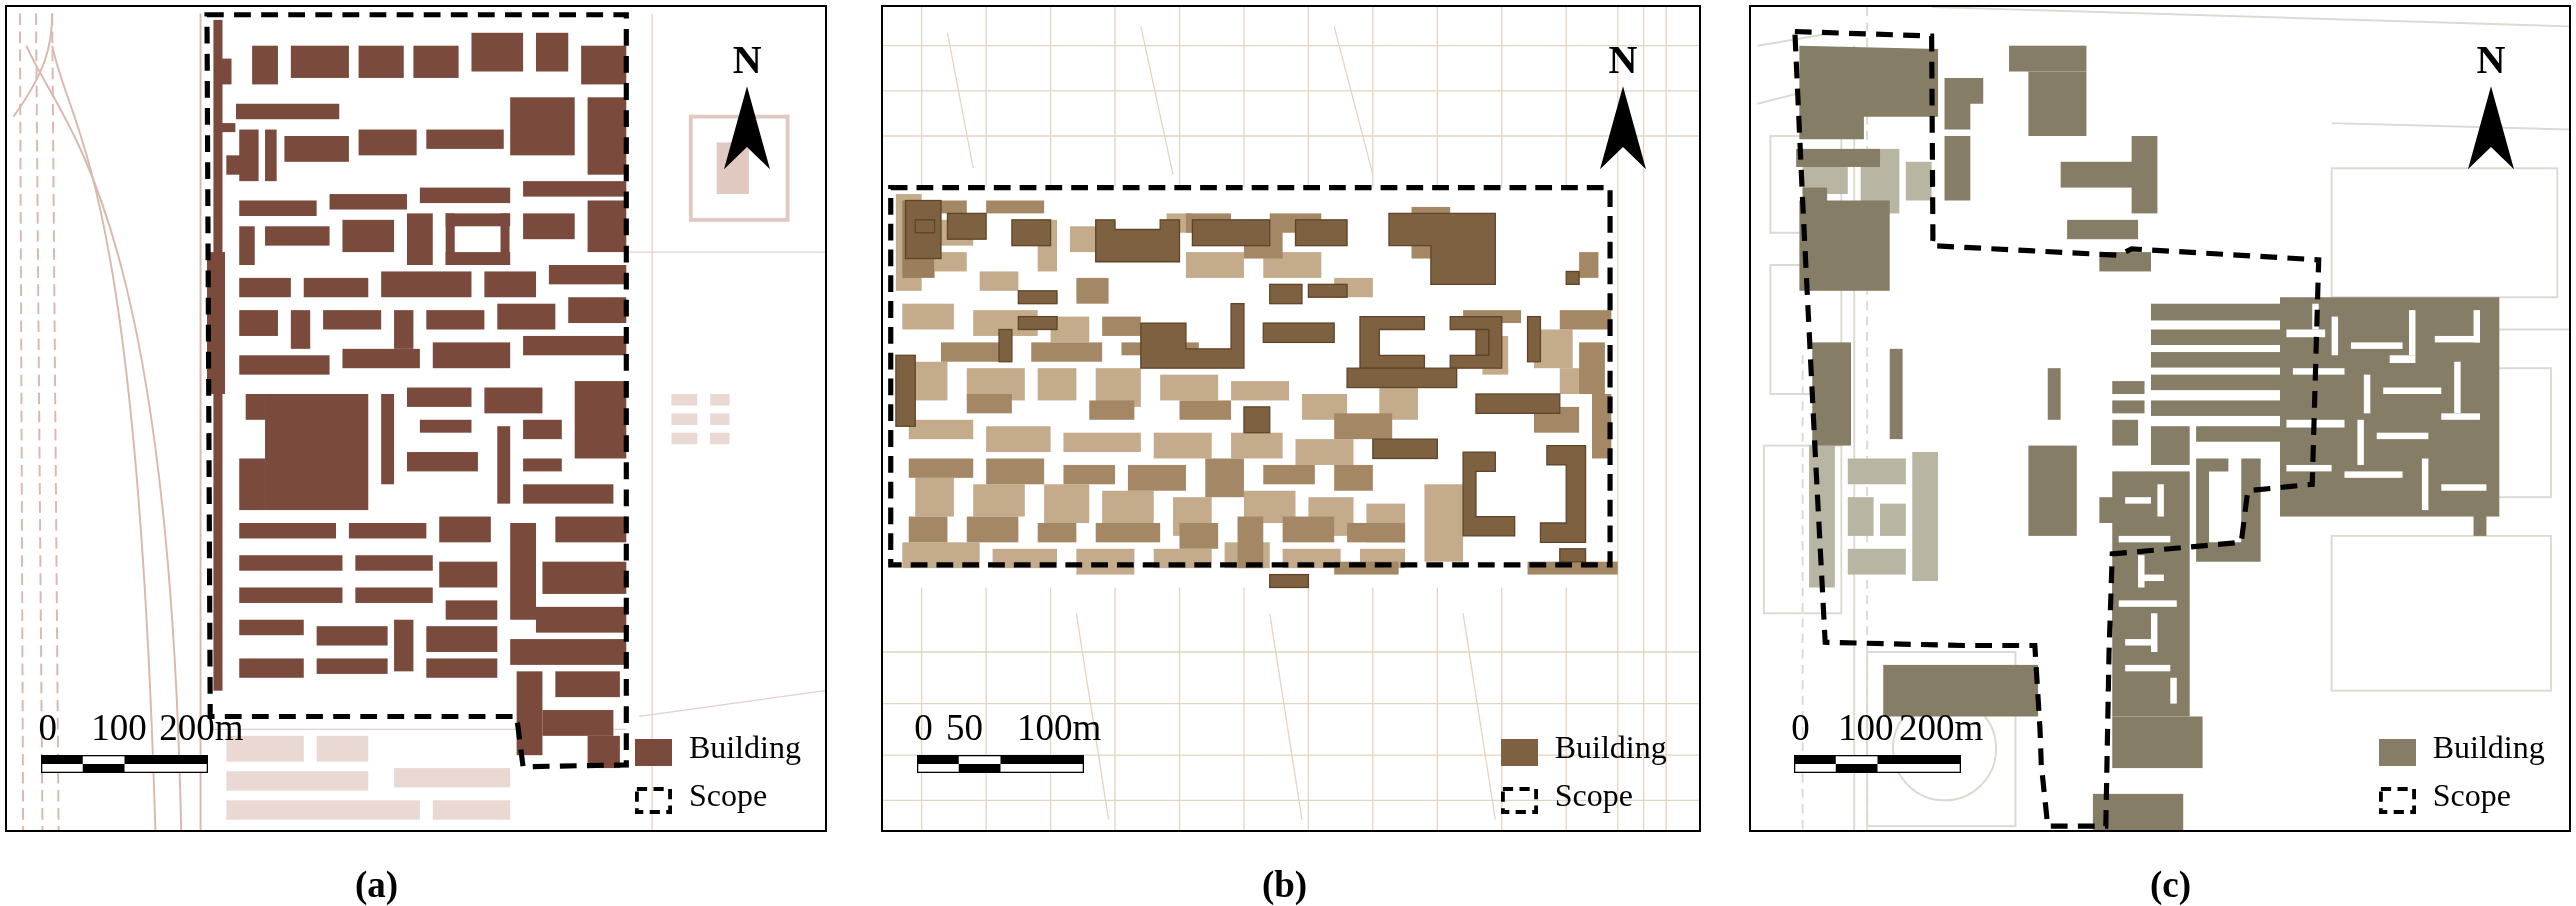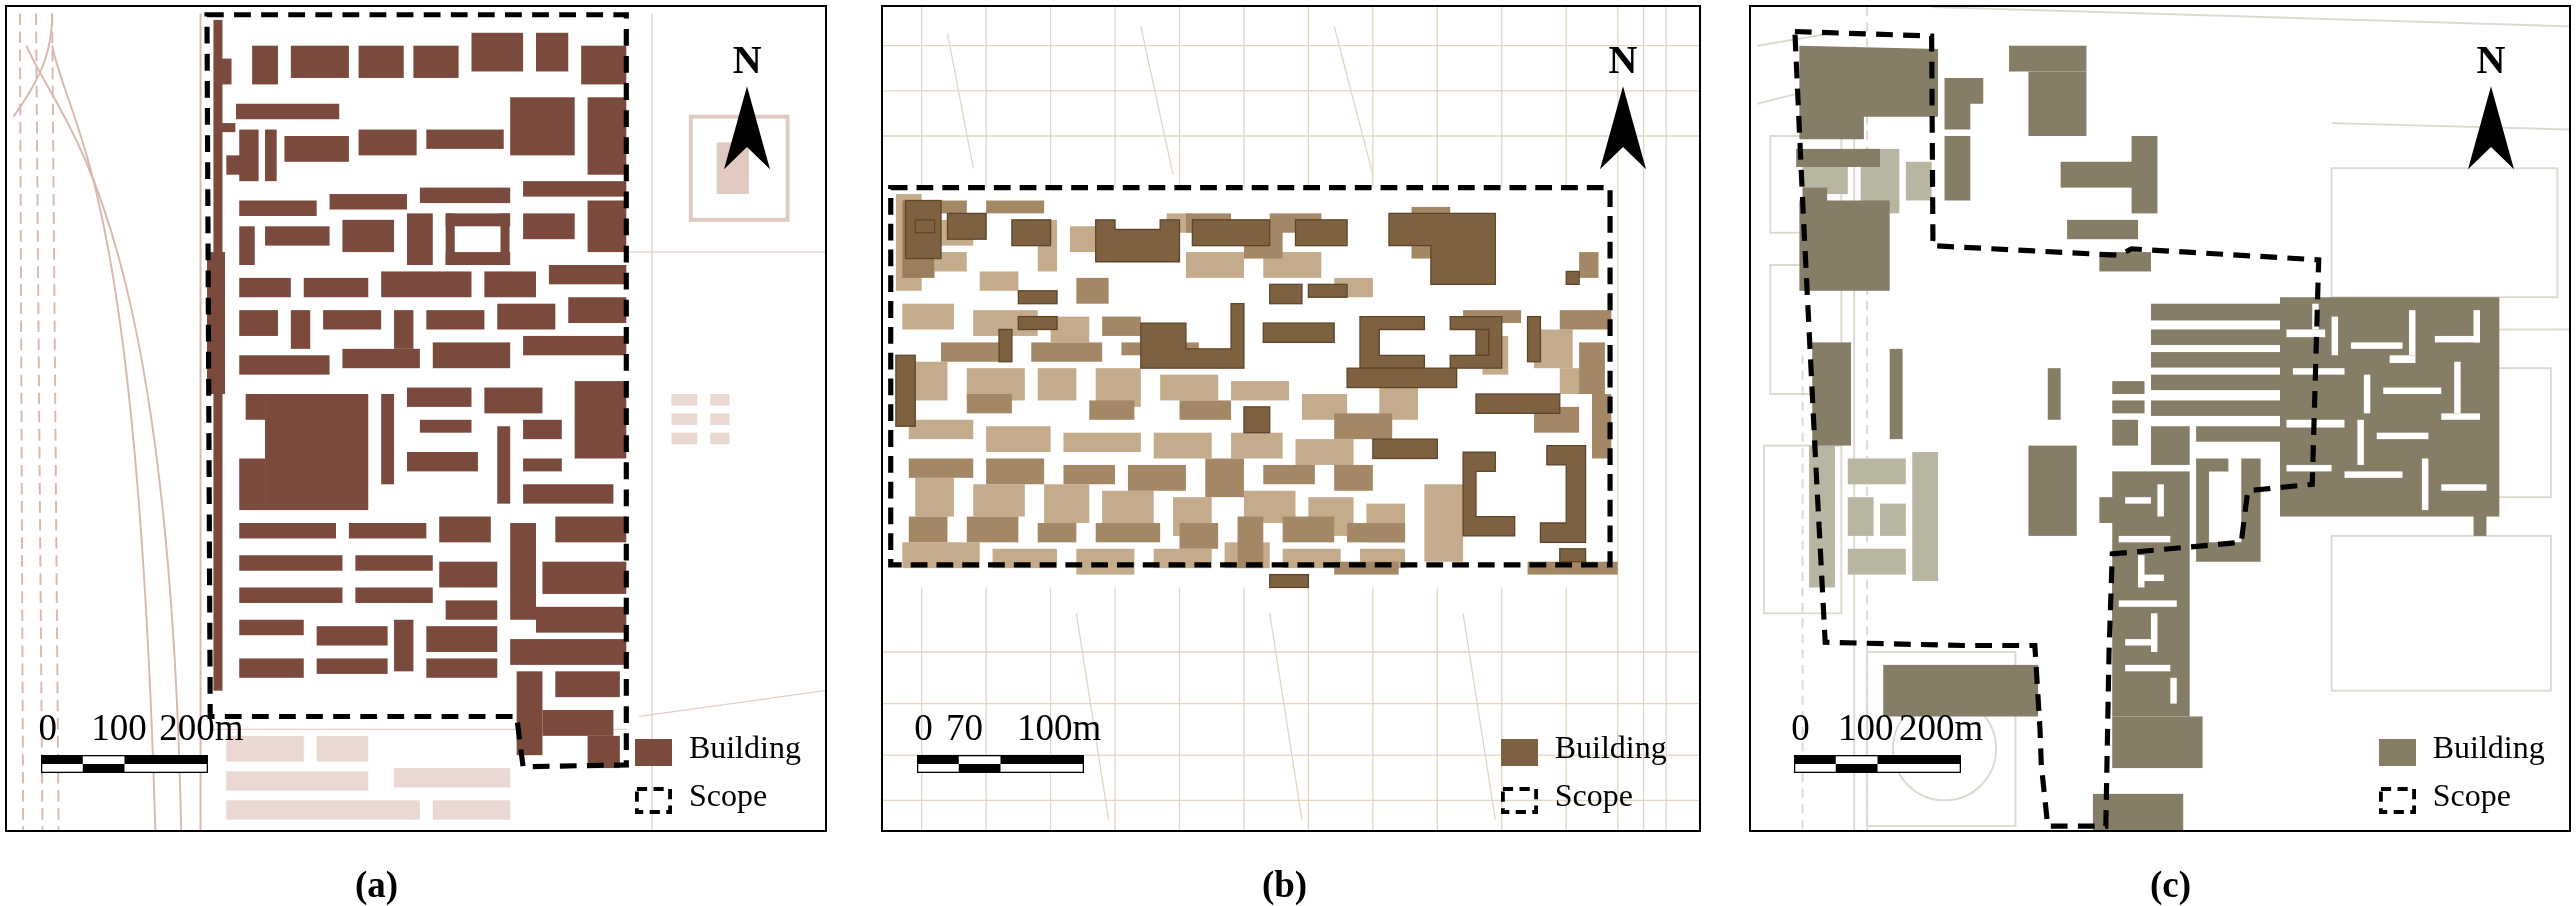--- a/index.html
+++ b/index.html
@@ -369,21 +369,21 @@
   <div class="north" style="left:714px; top:33px;">
     <div class="n-letter">N</div>
     <svg viewBox="0 0 72 140">
       <path d="M36 0 L72 130 L36 95 L0 130 Z" fill="#000"></path>
     </svg>
   </div>
 
   <div class="scalebar" style="left:26px; top:702px;">
     <div class="scale-labels">
       <span style="left:5.2px;">0</span>
-      <span style="left:37px;">70</span>
+      <span style="left:37px;">50</span>
       <span style="left:108px;">100m</span>
     </div>
     <svg class="scale-bar-graphic" viewBox="0 0 260 28">
       <rect x="1" y="1" width="258" height="26" fill="#fff" stroke="#000" stroke-width="2"></rect>
       <rect x="0" y="0" width="65" height="14" fill="#000"></rect>
       <rect x="65" y="14" width="65" height="14" fill="#000"></rect>
       <rect x="130" y="0" width="130" height="14" fill="#000"></rect>
     </svg>
   </div>
 

